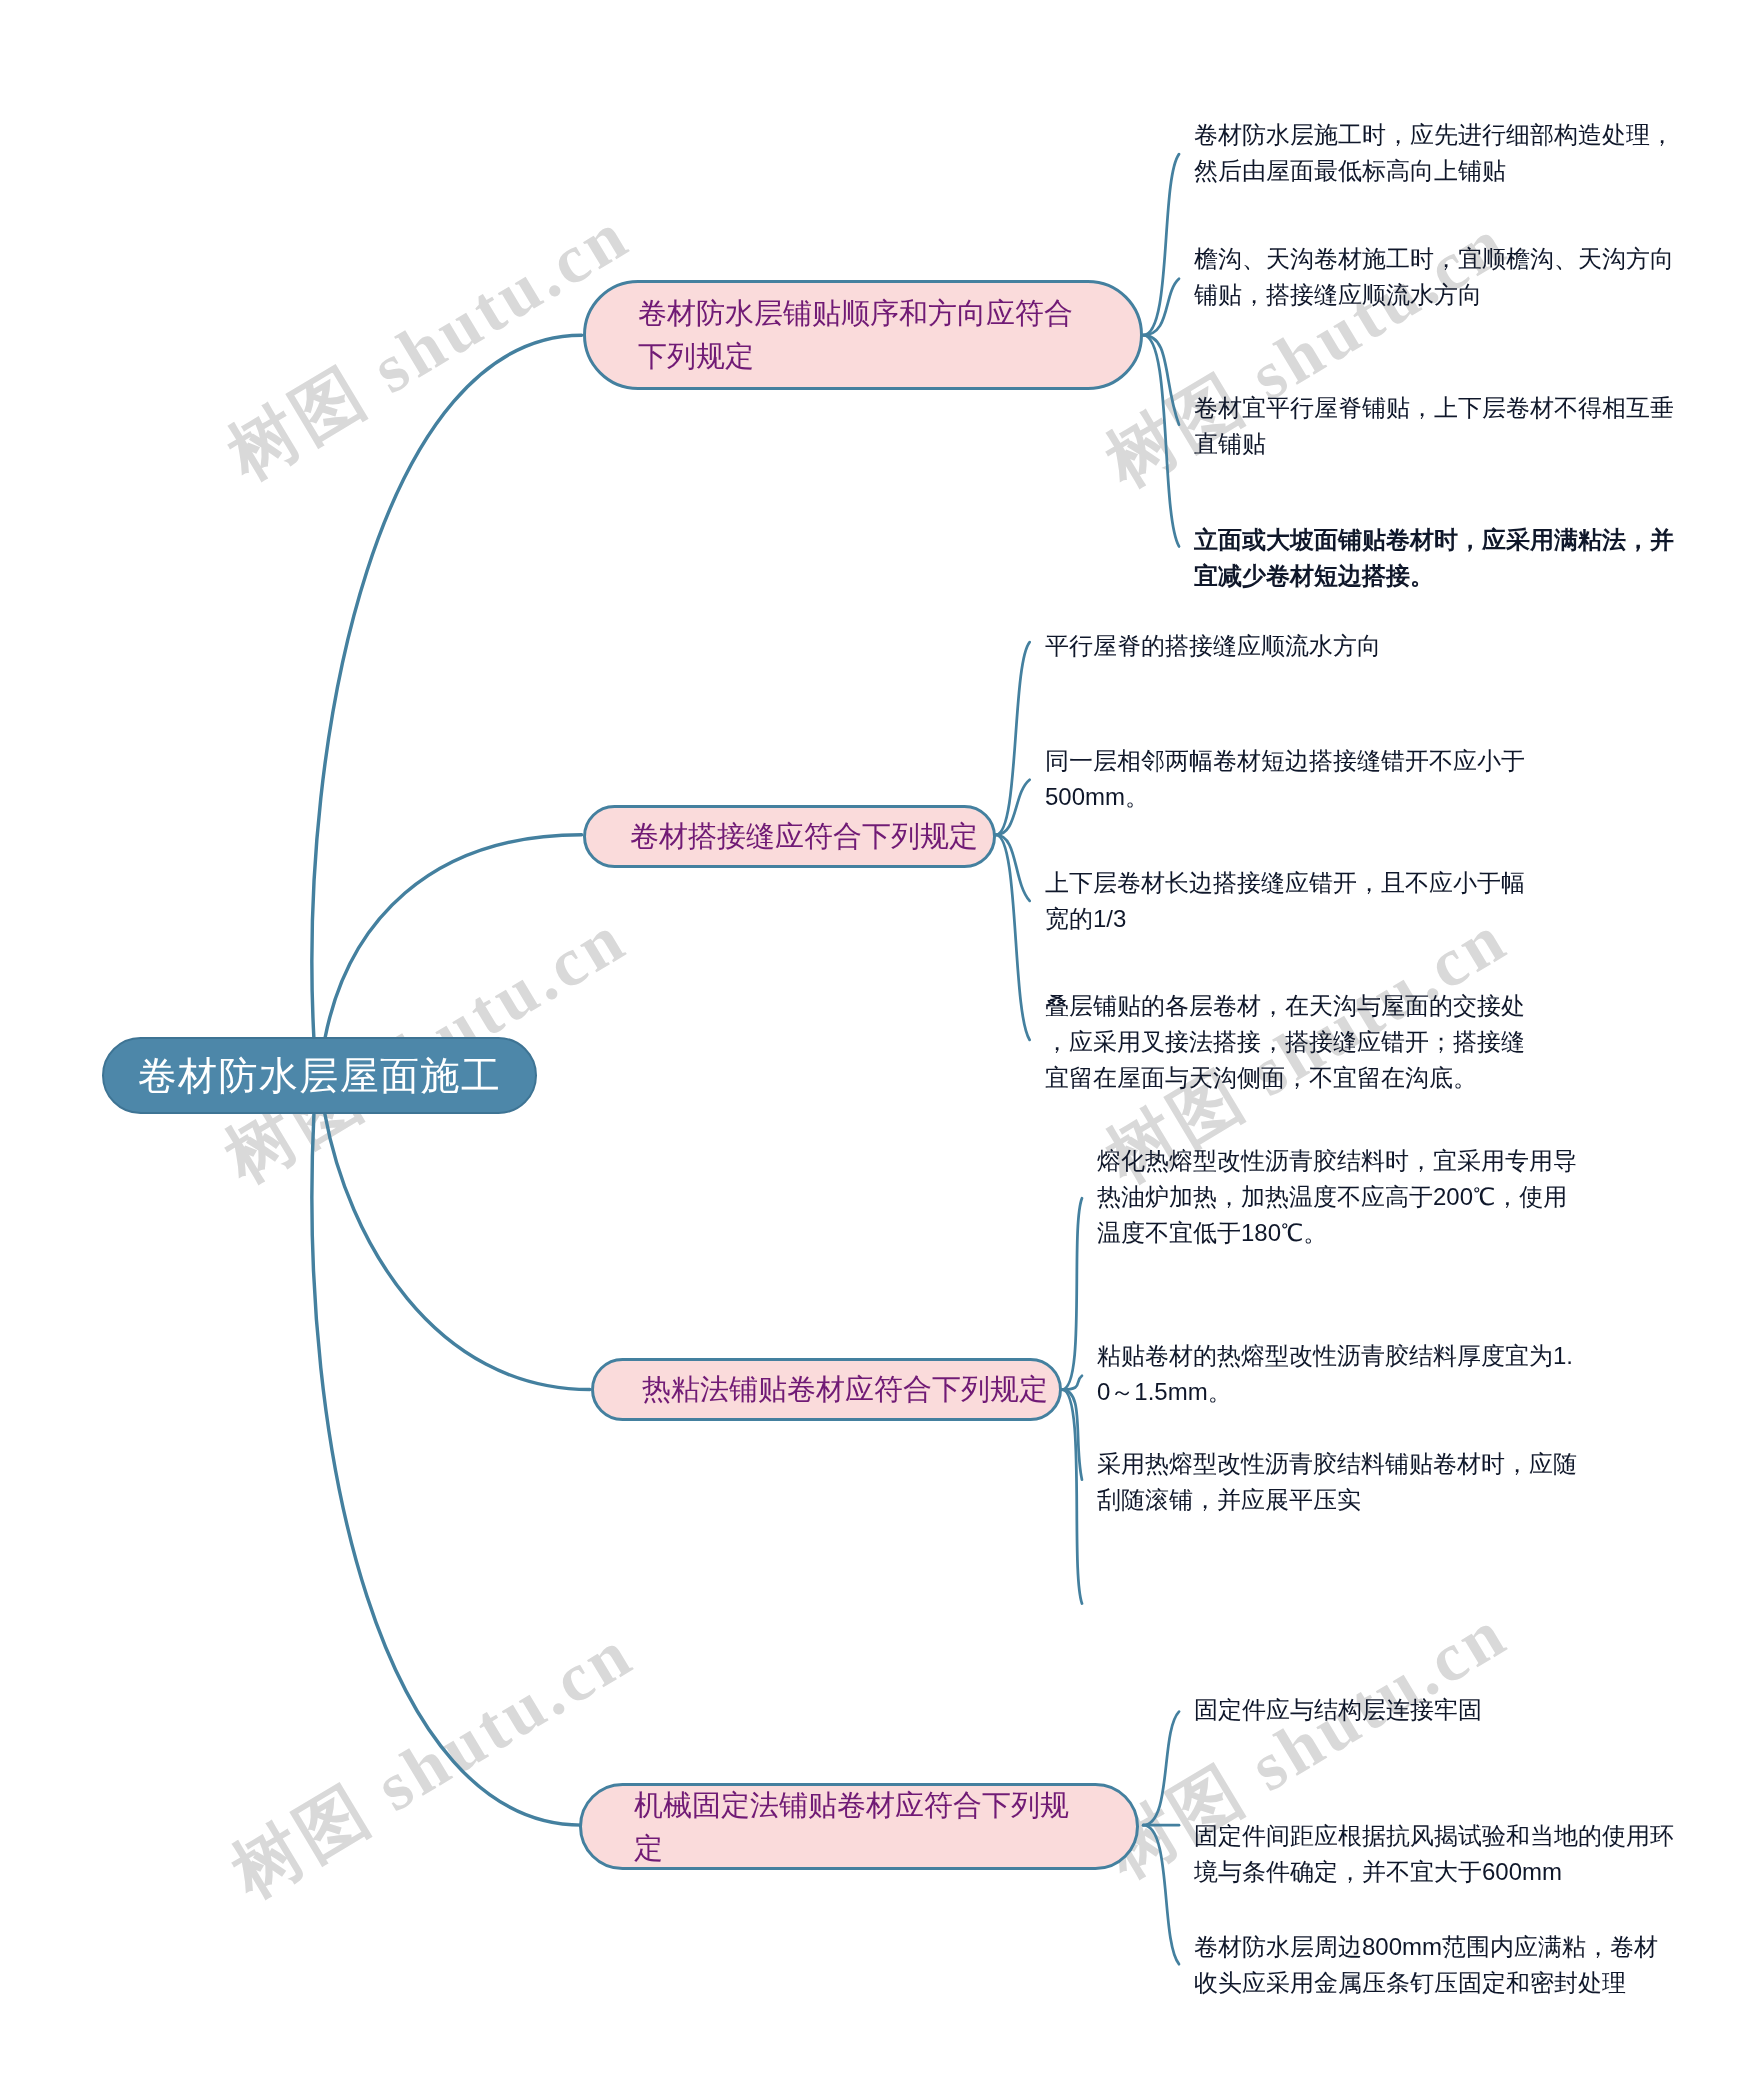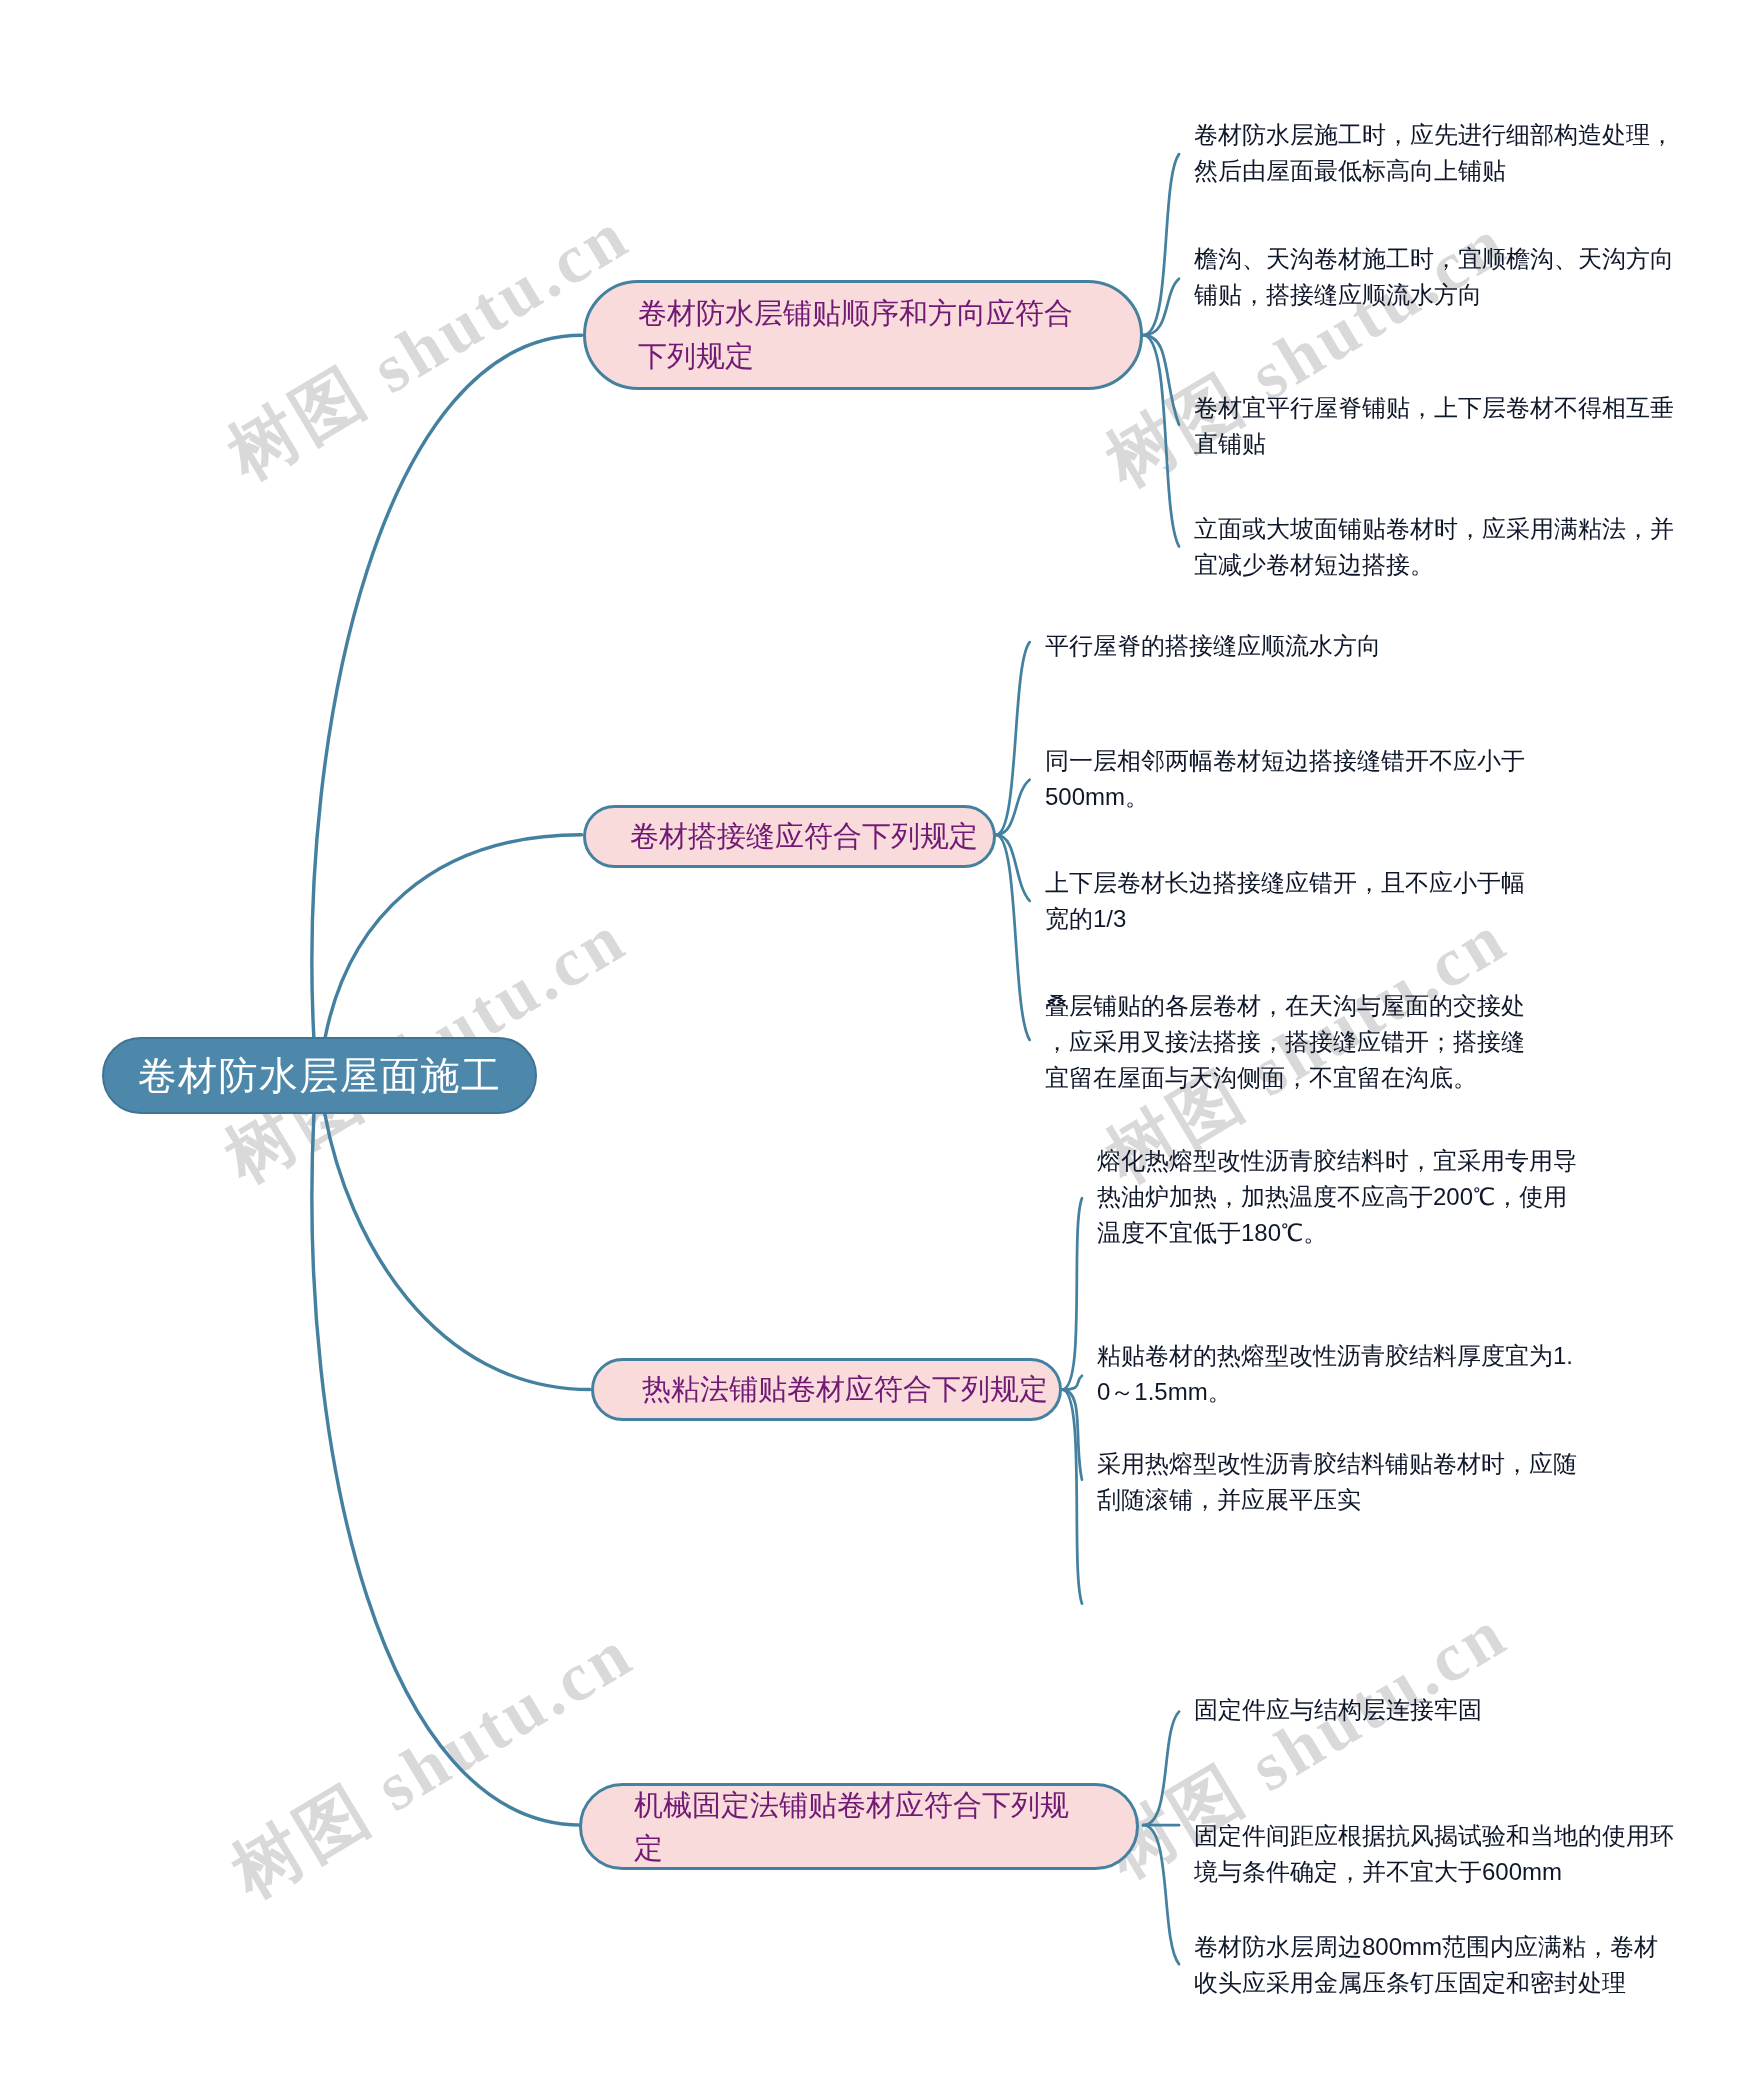--- a/index.html
+++ b/index.html
@@ -120,21 +120,21 @@
   <div class="branch" style="left:591px;top:1358px;width:471px;height:63px;border-radius:32px;padding-left:48px;">热粘法铺贴卷材应符合下列规定</div>
   <div class="branch" style="left:579px;top:1783px;width:560px;height:87px;border-radius:54px;padding-left:52px;">机械固定法铺贴卷材应符合下列规
 定</div>
 
   <div class="leaf" style="left:1194px;top:117px;">卷材防水层施工时，应先进行细部构造处理，
 然后由屋面最低标高向上铺贴</div>
   <div class="leaf" style="left:1194px;top:241px;">檐沟、天沟卷材施工时，宜顺檐沟、天沟方向
 铺贴，搭接缝应顺流水方向</div>
   <div class="leaf" style="left:1194px;top:390px;">卷材宜平行屋脊铺贴，上下层卷材不得相互垂
 直铺贴</div>
-  <div class="leaf" style="left:1194px;top:511px;">立面或大坡面铺贴卷材时，应采用满粘法，并
+  <div class="leaf" style="left:1194px;top:522px;font-weight:bold;">立面或大坡面铺贴卷材时，应采用满粘法，并
 宜减少卷材短边搭接。</div>
 
   <div class="leaf" style="left:1045px;top:628px;">平行屋脊的搭接缝应顺流水方向</div>
   <div class="leaf" style="left:1045px;top:743px;">同一层相邻两幅卷材短边搭接缝错开不应小于
 500mm。</div>
   <div class="leaf" style="left:1045px;top:865px;">上下层卷材长边搭接缝应错开，且不应小于幅
 宽的1/3</div>
   <div class="leaf" style="left:1045px;top:988px;">叠层铺贴的各层卷材，在天沟与屋面的交接处
 ，应采用叉接法搭接，搭接缝应错开；搭接缝
 宜留在屋面与天沟侧面，不宜留在沟底。</div>

